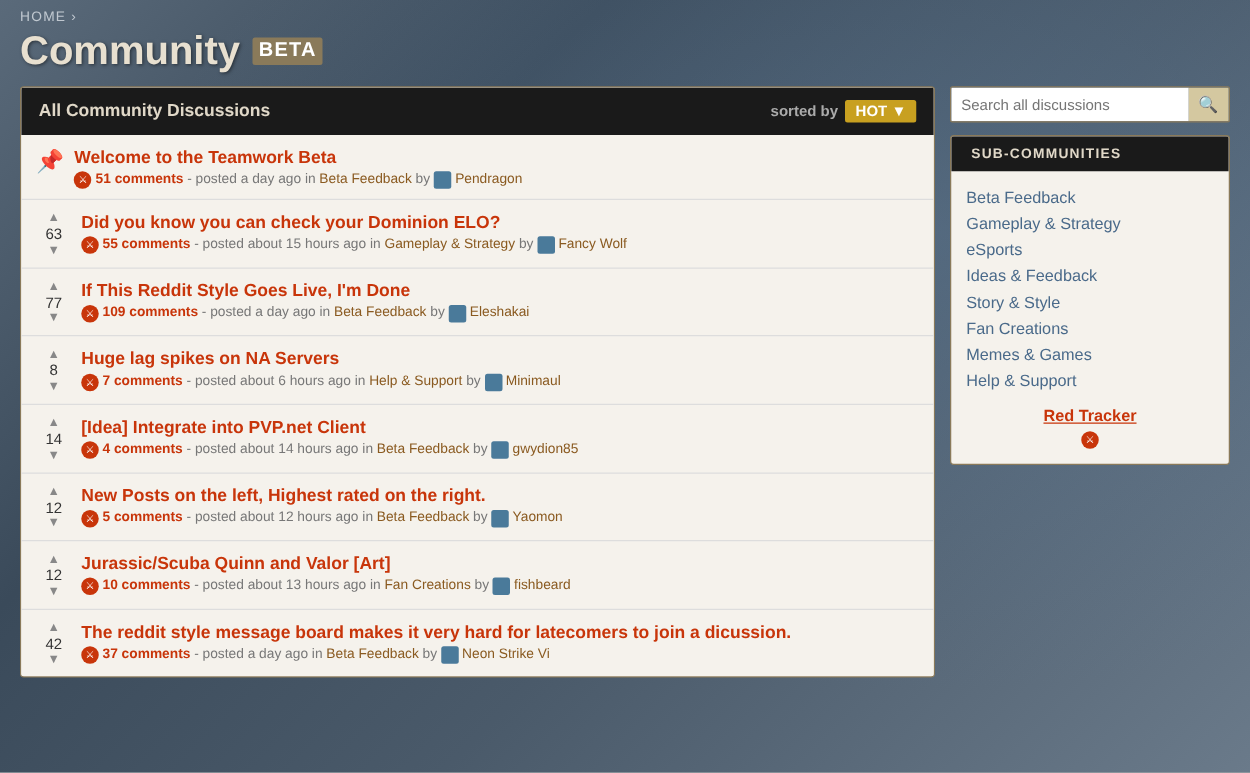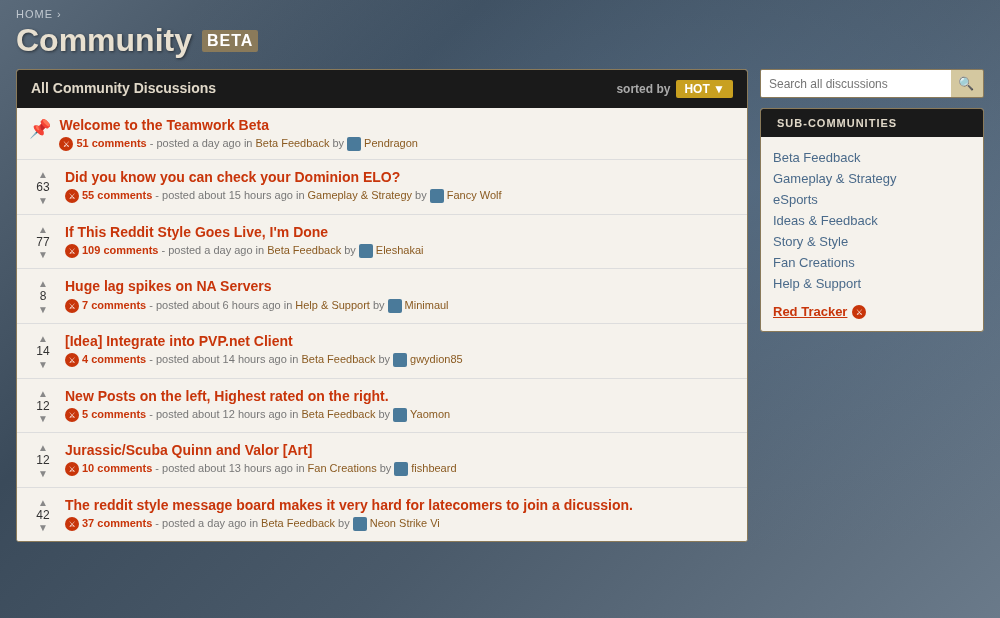--- a/index.html
+++ b/index.html
@@ -282,20 +282,21 @@
       text-decoration: none;
       cursor: pointer;
     }
 
     .red-tracker-item {
       display: flex;
       align-items: center;
       gap: 5px;
       padding: 6px 0 2px 0;
       margin-top: 4px;
+      flex-direction: column;
     }
 
     .red-tracker-text {
       font-size: 13px;
       font-weight: bold;
       color: #c8350a;
       cursor: pointer;
     }
   </style>
 </head>
@@ -486,20 +487,21 @@
       <div class="sub-communities-panel">
         <div class="sub-communities-header">SUB-COMMUNITIES</div>
         <div class="sub-communities-list" id="sub-communities-container">
 
         <a class="sub-community-item" href="#">Beta Feedback</a>
             <a class="sub-community-item" href="#">Gameplay &amp; Strategy</a>
             <a class="sub-community-item" href="#">eSports</a>
             <a class="sub-community-item" href="#">Ideas &amp; Feedback</a>
             <a class="sub-community-item" href="#">Story &amp; Style</a>
             <a class="sub-community-item" href="#">Fan Creations</a>
+            <a class="sub-community-item" href="#">Memes &amp; Games</a>
             <a class="sub-community-item" href="#">Help &amp; Support</a>
             <div class="red-tracker-item">
   <a class="red-tracker-text" href="#">Red Tracker</a>
   <span class="icon-riot"></span>
 </div>
           </div>
       </div>
     </div>
   </div>
 </div>

